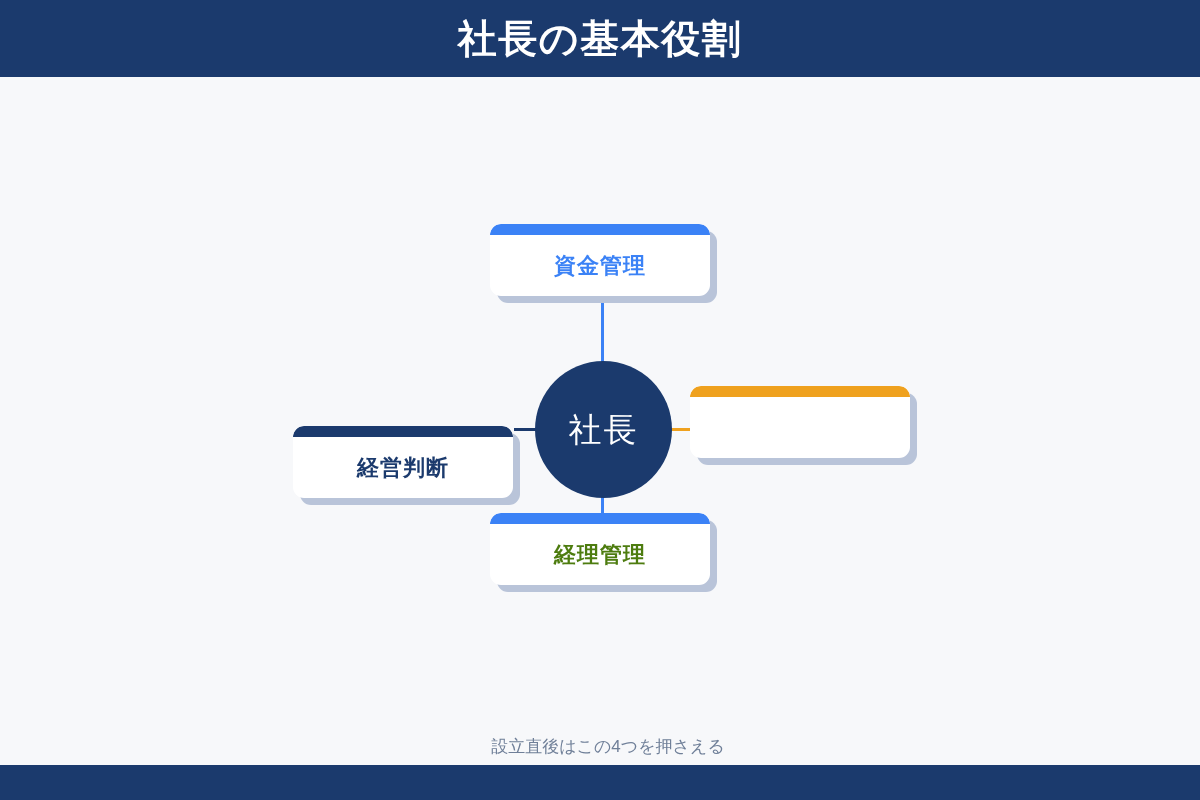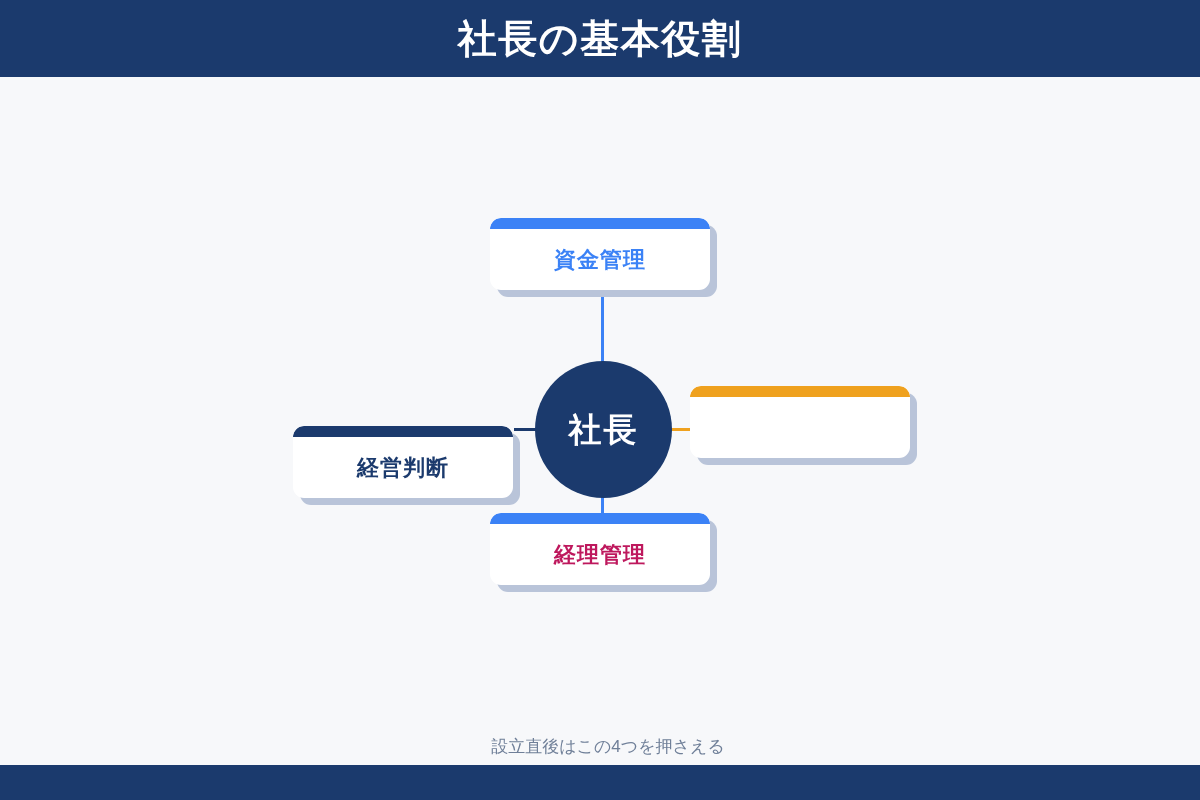--- a/index.html
+++ b/index.html
@@ -120,21 +120,21 @@
     border-radius: 50%;
     background: #1b3a6d;
     display: flex;
     align-items: center;
     justify-content: center;
     z-index: 5;
   }
   .center-label {
     color: #ffffff;
     font-size: 33px;
-    font-weight: bold;
+    font-weight: normal;
     letter-spacing: 2px;
     line-height: 1;
     white-space: nowrap;
   }
 
   
   .card {
     position: absolute;
     width: 220px;
     height: 72px;
@@ -162,21 +162,21 @@
     align-items: center;
     justify-content: center;
     font-size: 22px;
     font-weight: bold;
     line-height: 1;
     letter-spacing: 1px;
     white-space: nowrap;
   }
 
   
-  .card-top    { left: 490px; top: 141px; }  
+  .card-top    { left: 490px; top: 147px; }  
   .card-bottom { left: 490px; top: 436px; }  
   .card-left   { left: 293px; top: 309px; margin-top: 40px; }  
   .card-right  { left: 690px; top: 309px; }  
 </style>
 </head>
 <body>
 
 <div class="slide">
 
   <div class="header-bar">
@@ -198,21 +198,21 @@
       <div class="card-bar" style="background:#3b82f6;"></div>
       <div class="card-label" style="color:#3b82f6;">資金管理</div>
     </div>
 
     <div class="card card-right">
       <div class="card-bar" style="background:#efa11e;"></div>
     </div>
 
     <div class="card card-bottom">
       <div class="card-bar" style="background:#3b82f6;"></div>
-      <div class="card-label" style="color:#be185d;">経理管理</div>
+      <div class="card-label" style="color:#4d7c0f;">経理管理</div>
     </div>
 
     <div class="card card-left">
       <div class="card-bar" style="background:#1b3a6d;"></div>
       <div class="card-label" style="color:#1b3a6d;">経営判断</div>
     </div>
 
   </div>
 
   <div class="caption">設立直後はこの4つを押さえる</div>

